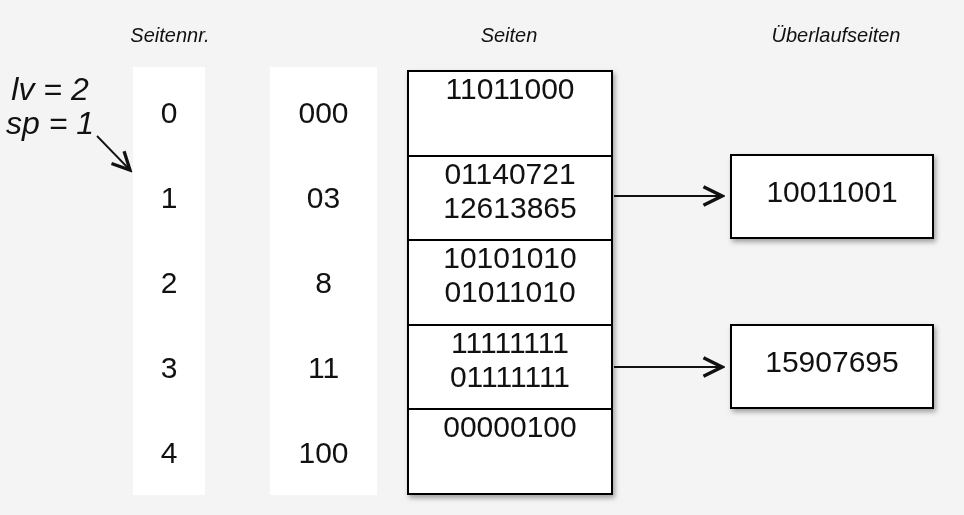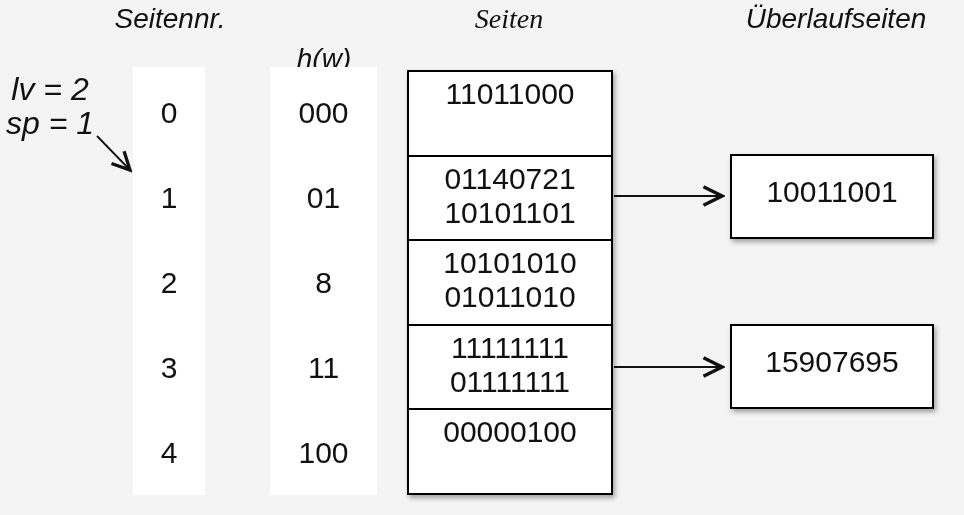--- a/index.html
+++ b/index.html
@@ -10,31 +10,31 @@
     position: relative;
     width: 964px;
     height: 515px;
     background: #f4f4f4;
     font-family: "Liberation Sans", sans-serif;
     color: #111111;
     overflow: hidden;
   }
   .col-header {
     position: absolute;
-    top: 2px;
+    top: 18px;
     transform: translateX(-50%);
-    font-size: 28px;
+    font-size: 20px;
     font-style: italic;
     font-weight: 500;
     line-height: 34px;
     white-space: nowrap;
   }
   .hdr-seitennr { left: 170px; }
   .hdr-hw       { left: 324px; margin-top: 40px; }
-  .hdr-seiten   { left: 509px; font-family: Liberation Serif, serif; }
+  .hdr-seiten   { left: 509px; }
   .hdr-ueberlauf{ left: 836px; }
 
   .annotation {
     position: absolute;
     left: 4px;
     top: 72px;
     width: 92px;
     text-align: center;
     font-size: 32px;
     font-style: italic;
@@ -74,21 +74,20 @@
     box-shadow: 2px 3px 5px rgba(0,0,0,0.35);
     display: flex;
     flex-direction: column;
   }
   .pages-box .row {
     flex: 1;
     border-bottom: 2px solid #000000;
     display: flex;
     flex-direction: column;
     align-items: center;
-    padding-top: 5px;
     box-sizing: border-box;
   }
   .pages-box .row:last-child { border-bottom: none; }
   .entry-line {
     font-size: 30px;
     line-height: 34px;
     white-space: nowrap;
   }
 
   .overflow-box {
@@ -135,33 +134,33 @@
   <div class="strip strip-nr">
     <div class="cell">0</div>
     <div class="cell">1</div>
     <div class="cell">2</div>
     <div class="cell">3</div>
     <div class="cell">4</div>
   </div>
 
   <div class="strip strip-hw">
     <div class="cell">000</div>
-    <div class="cell">01</div>
+    <div class="cell">03</div>
     <div class="cell">8</div>
     <div class="cell">11</div>
     <div class="cell">100</div>
   </div>
 
   <div class="pages-box">
     <div class="row">
       <div class="entry-line">11011000</div>
     </div>
     <div class="row">
       <div class="entry-line">01140721</div>
-      <div class="entry-line">10101101</div>
+      <div class="entry-line">12613865</div>
     </div>
     <div class="row">
       <div class="entry-line">10101010</div>
       <div class="entry-line">01011010</div>
     </div>
     <div class="row">
       <div class="entry-line">11111111</div>
       <div class="entry-line">01111111</div>
     </div>
     <div class="row">

